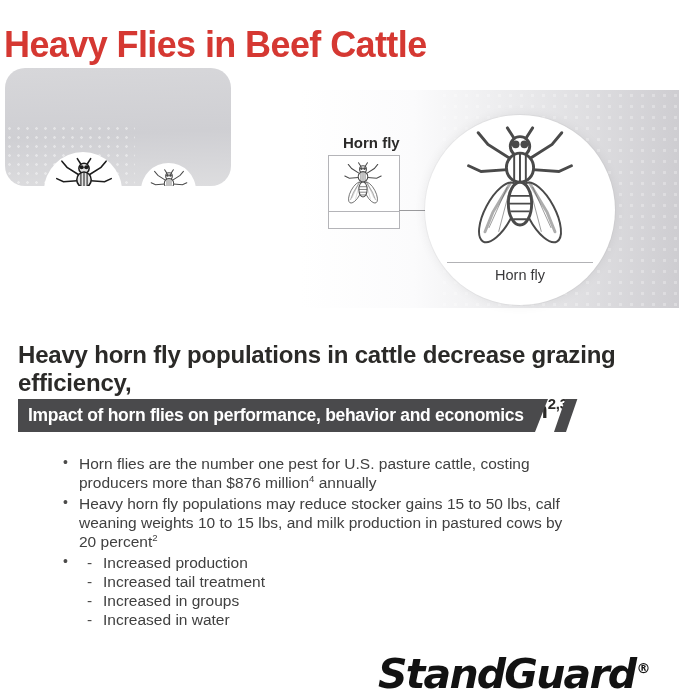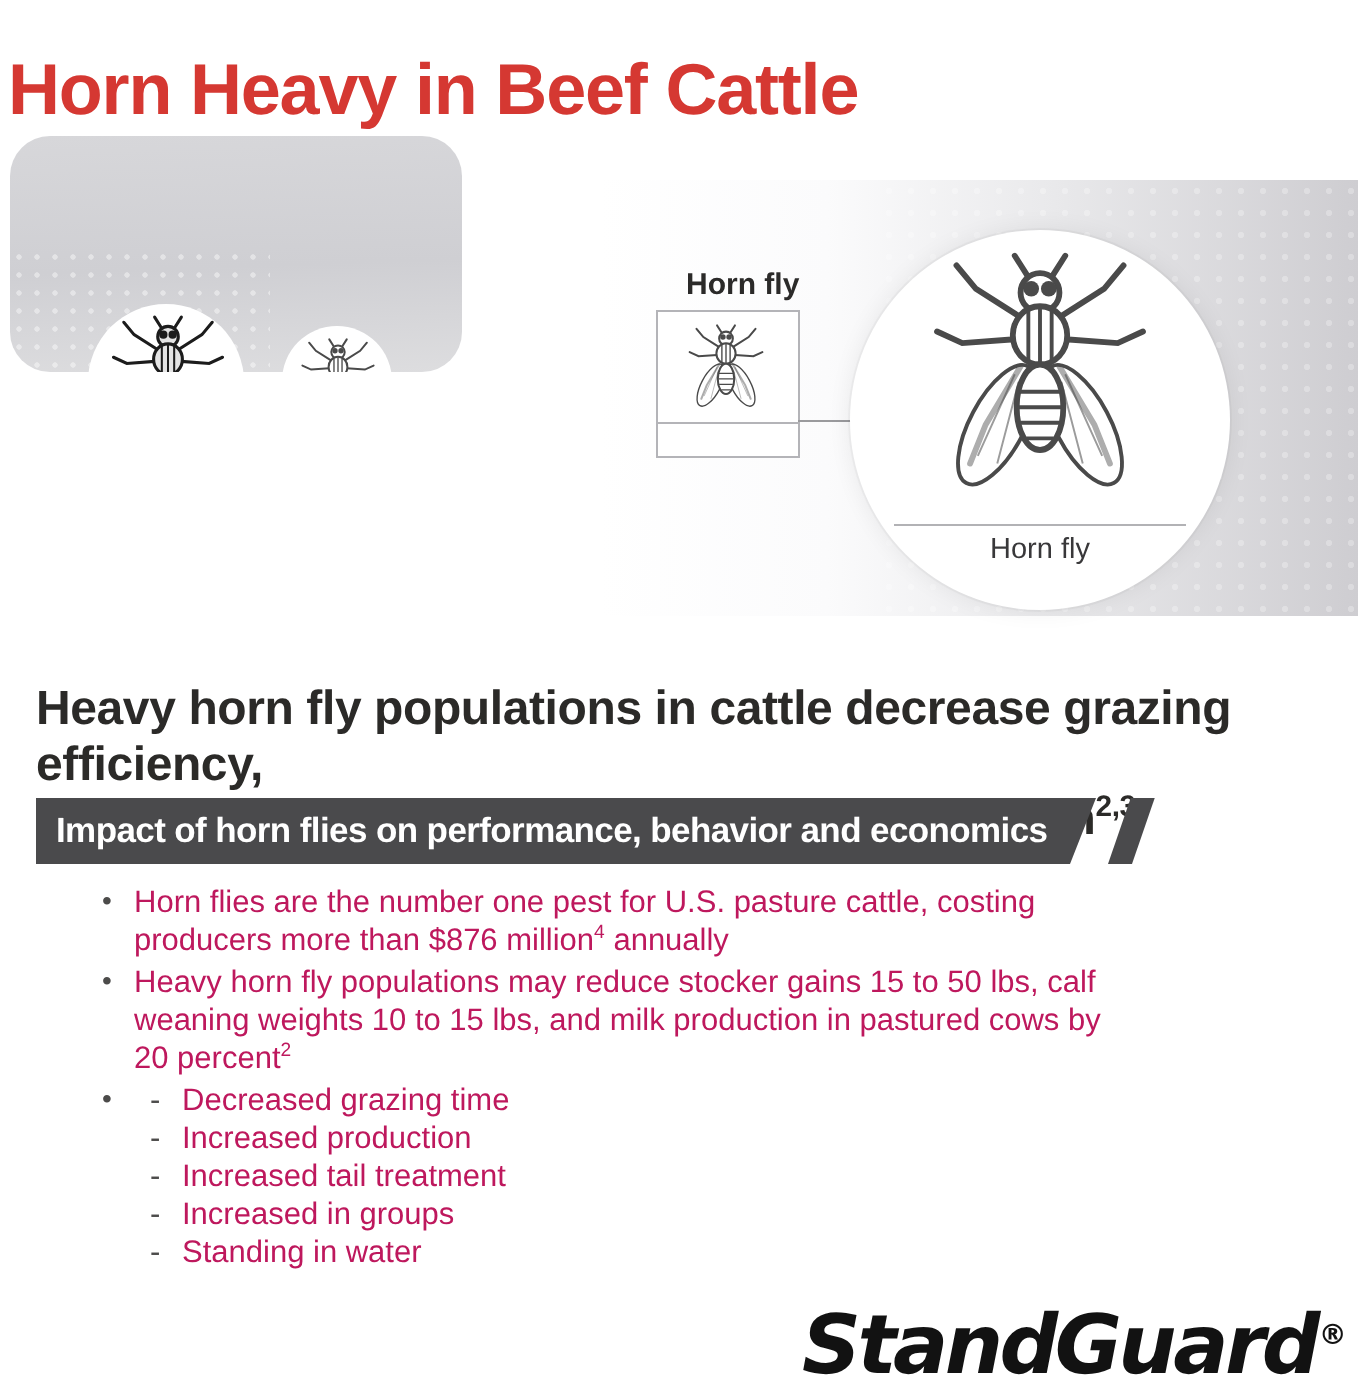--- a/index.html
+++ b/index.html
@@ -82,36 +82,36 @@
     font-size:17.5px; font-weight:700; letter-spacing:-0.3px; color:#ffffff; white-space:nowrap;
   }
   .banner .sliver{
     position:absolute; left:536px; top:0; width:12px; height:33px;
     background:var(--banner-bg,#4a4a4c);
     transform:skewX(-19deg); transform-origin:0 100%;
   }
   
   .bullets{
     position:absolute; left:46px; top:438px; width:560px;
-    margin:4px; padding:0; list-style:none;
-    font-size:15.5px; line-height:19px; color:#be185d;
+    margin:16px; padding:0; list-style:none;
+    font-size:15.5px; line-height:19px; color:#404040;
   }
   .bullets > li{ position:relative; padding-left:17px; margin-bottom:2px; }
   .bullets > li::before{
     content:"\2022"; position:absolute; left:1px; top:-1px; font-size:14px; color:#4c4b4a;
   }
   .bullet-text{ white-space:pre-line; }
   .sub-list{ margin:1px 0 0 7px; padding:0; list-style:none; }
   .sub-list li{ position:relative; padding-left:17px; }
   .sub-list li::before{ content:"-"; position:absolute; left:1px; top:0; color:#4c4b4a; }
   
   .logo{
     position:absolute; left:378px; top:645px; white-space:nowrap;
     font-family:"DejaVu Sans", sans-serif; font-weight:bold; font-style:italic;
-    font-size:41px; letter-spacing:-1.8px; color:#121212; line-height:46px;margin-left:23px;
+    font-size:41px; letter-spacing:-1.8px; color:#121212; line-height:46px;
   }
   .logo sup{ font-size:14px; letter-spacing:0; vertical-align:super; margin-left:1px; }
 </style>
 </head>
 <body>
 
 <svg width="0" height="0" style="position:absolute" aria-hidden="true">
   <symbol id="fly" viewBox="0 0 120 140">
     <g fill="none" stroke="var(--fs,#3c3c3c)" stroke-width="3" stroke-linecap="round">
       <path d="M54 16 L47 5 M66 16 L73 5"></path>
@@ -135,21 +135,21 @@
     <circle cx="64.5" cy="22" r="4" fill="var(--fs,#3c3c3c)"></circle>
     <ellipse cx="60" cy="46" rx="14" ry="15" fill="var(--bf,#fff)" stroke="var(--fs,#3c3c3c)" stroke-width="3"></ellipse>
     <path d="M54 33 L54 59 M60 32 L60 60 M66 33 L66 59" stroke="var(--fs,#3c3c3c)" stroke-width="2" fill="none"></path>
     <ellipse cx="60" cy="83" rx="12" ry="22" fill="var(--bf,#fff)" stroke="var(--fs,#3c3c3c)" stroke-width="3"></ellipse>
     <path d="M49.5 75 L70.5 75 M48.5 83 L71.5 83 M50 91 L70 91 M53 99 L67 99" stroke="var(--fs,#3c3c3c)" stroke-width="2" fill="none"></path>
   </symbol>
 </svg>
 
 <div class="page">
 
-  <h1 class="page-title">Horn Heavy in Beef Cattle</h1>
+  <h1 class="page-title">Heavy Flies in Beef Cattle</h1>
 
   <div class="cmp-card">
     <div class="dots"></div>
     <div class="circle housefly"></div>
     <div class="circle hornfly-sm"></div>
     <svg class="fly dark housefly-img" viewBox="0 0 120 140">
         <use href="#fly"></use>
       </svg>
     <svg class="fly hornfly-sm-img" viewBox="0 0 120 140">
         <use href="#fly"></use>
@@ -186,23 +186,22 @@
     <div class="sliver"></div>
   </div>
 
   <ul class="bullets" id="bullet-list">
       <li><span class="bullet-text">Horn flies are the number one pest for U.S. pasture cattle, costing
 producers more than $876 million<sup>4</sup> annually</span></li>
       <li><span class="bullet-text">Heavy horn fly populations may reduce stocker gains 15 to 50 lbs, calf
 weaning weights 10 to 15 lbs, and milk production in pastured cows by
 20 percent<sup>2</sup></span></li>
       <li><ul class="sub-list">
-          <li>Decreased grazing time</li>
           <li>Increased production</li>
           <li>Increased tail treatment</li>
           <li>Increased in groups</li>
-          <li>Standing in water</li>
+          <li>Increased in water</li>
         </ul></li>
     </ul>
 
   <div class="logo"><span>StandGuard</span><sup>®</sup></div>
 
 </div>
 
 </body></html>

